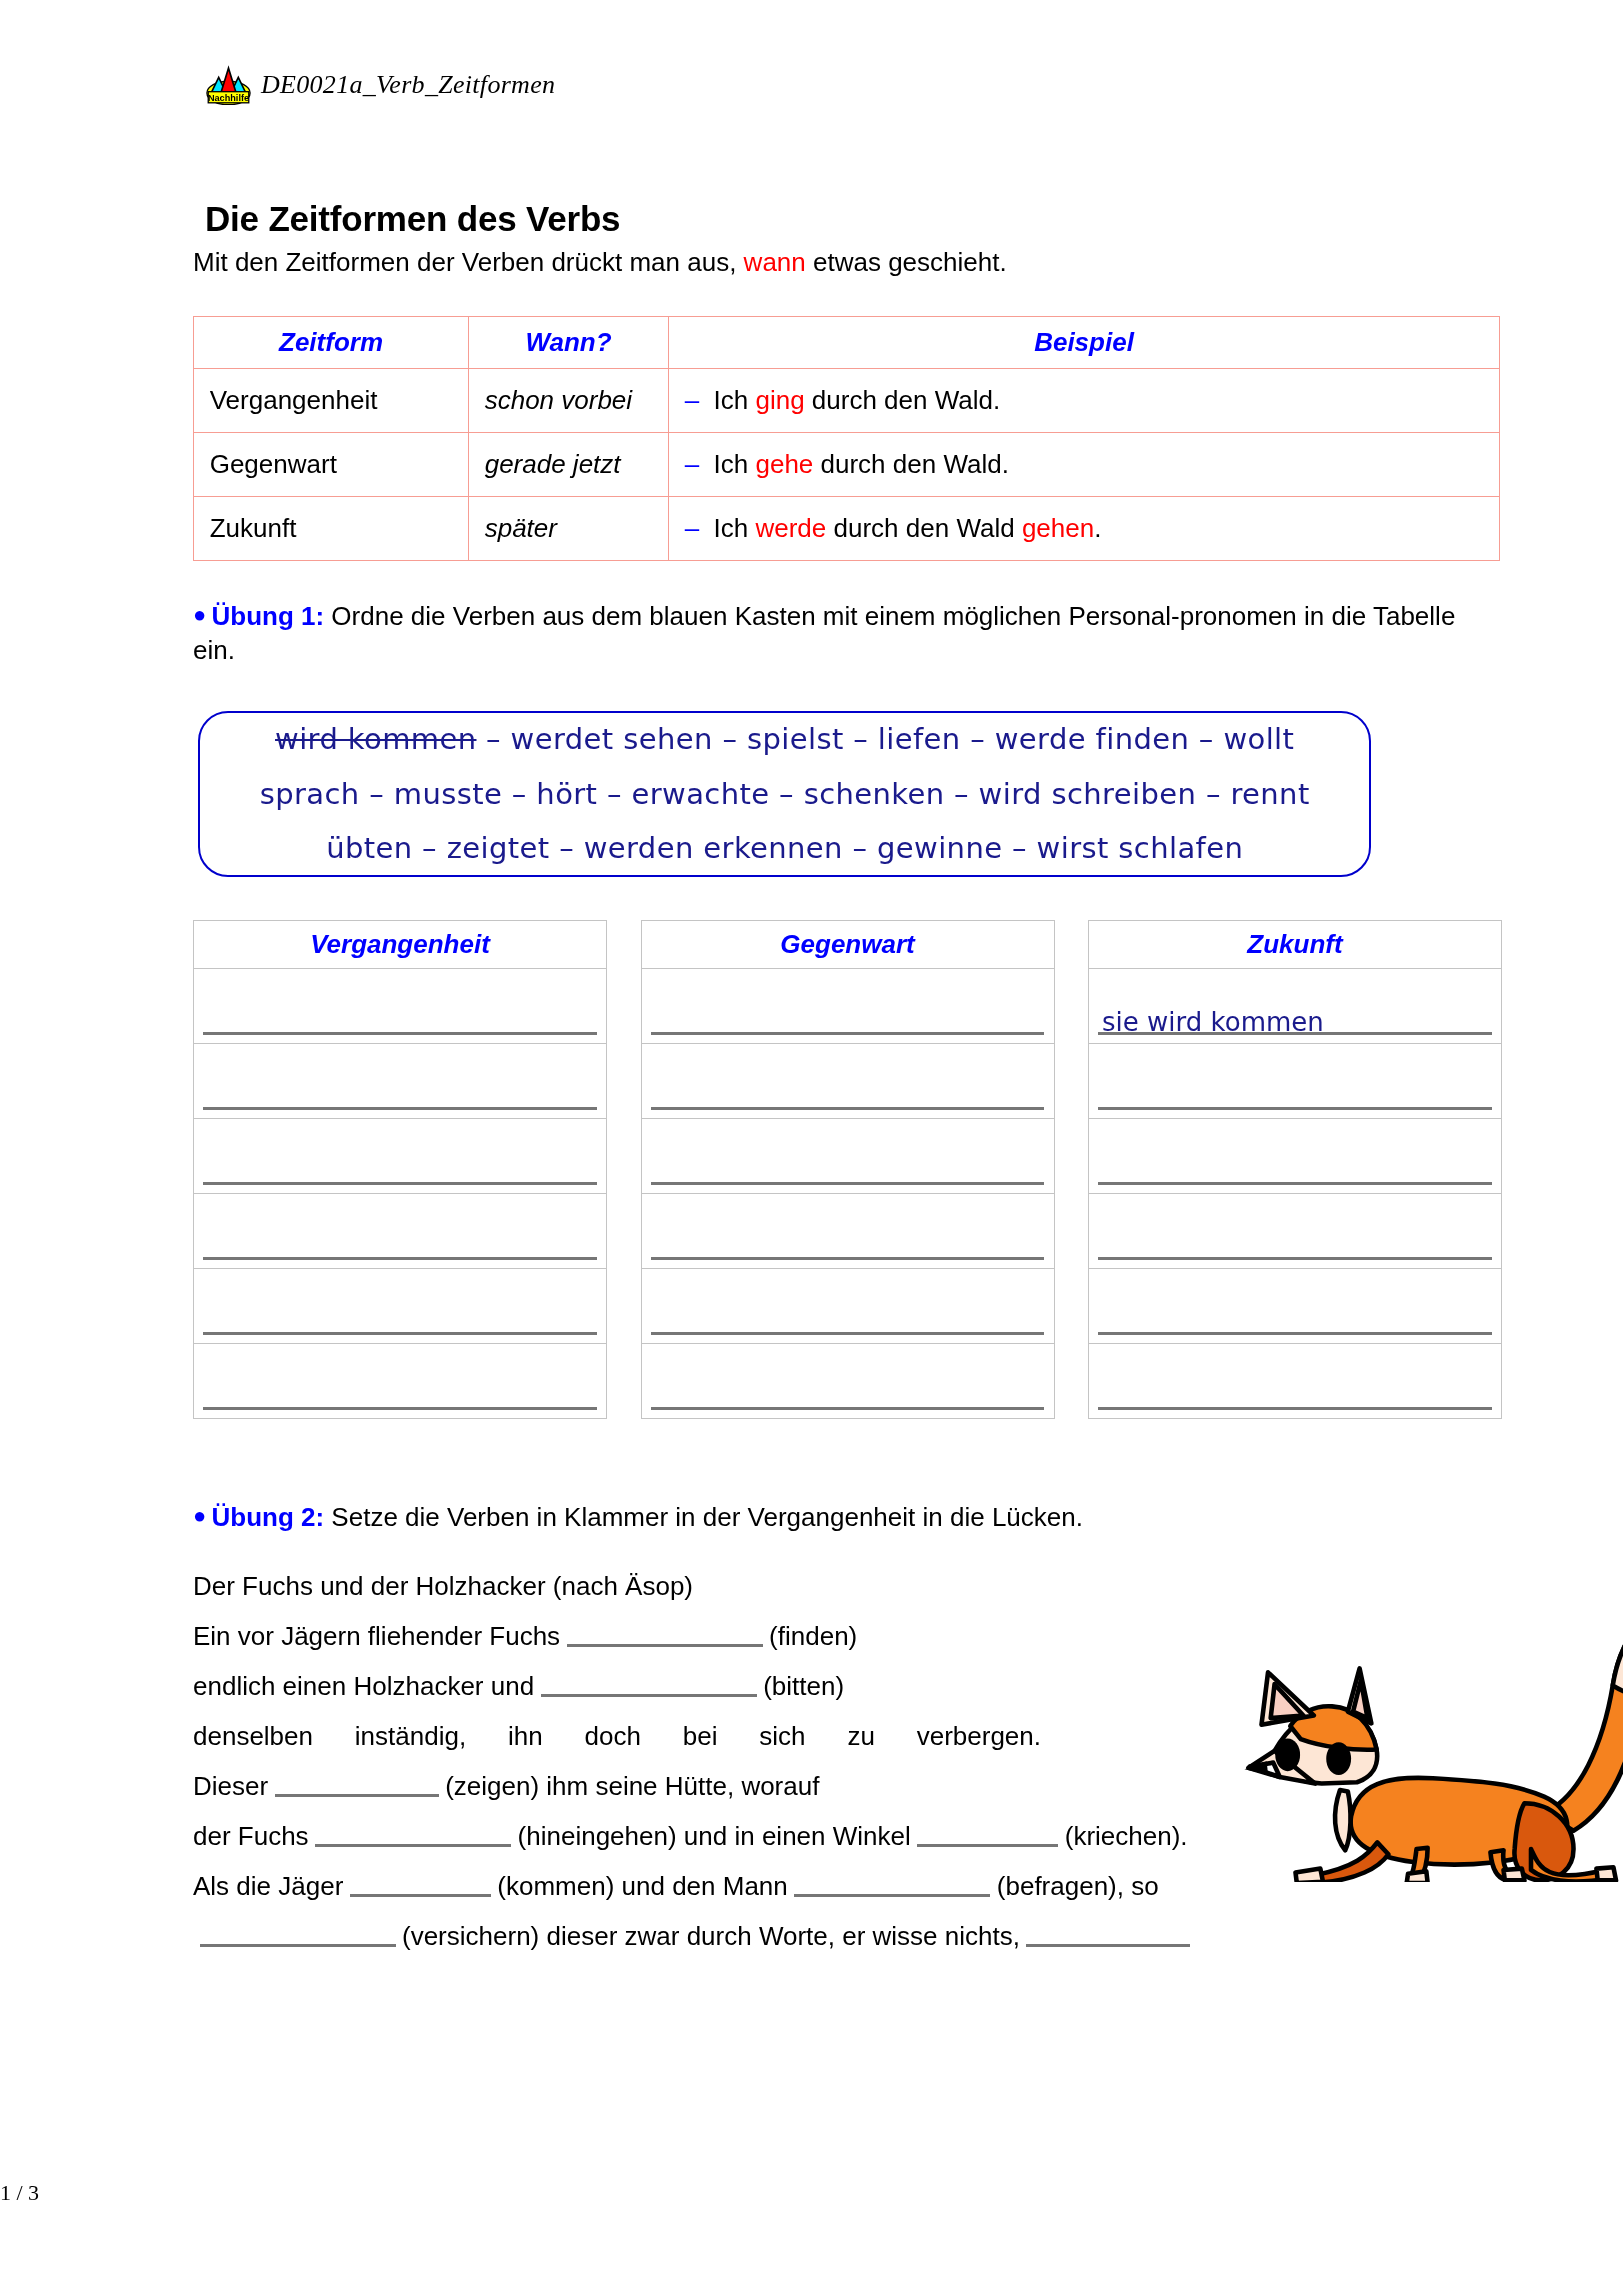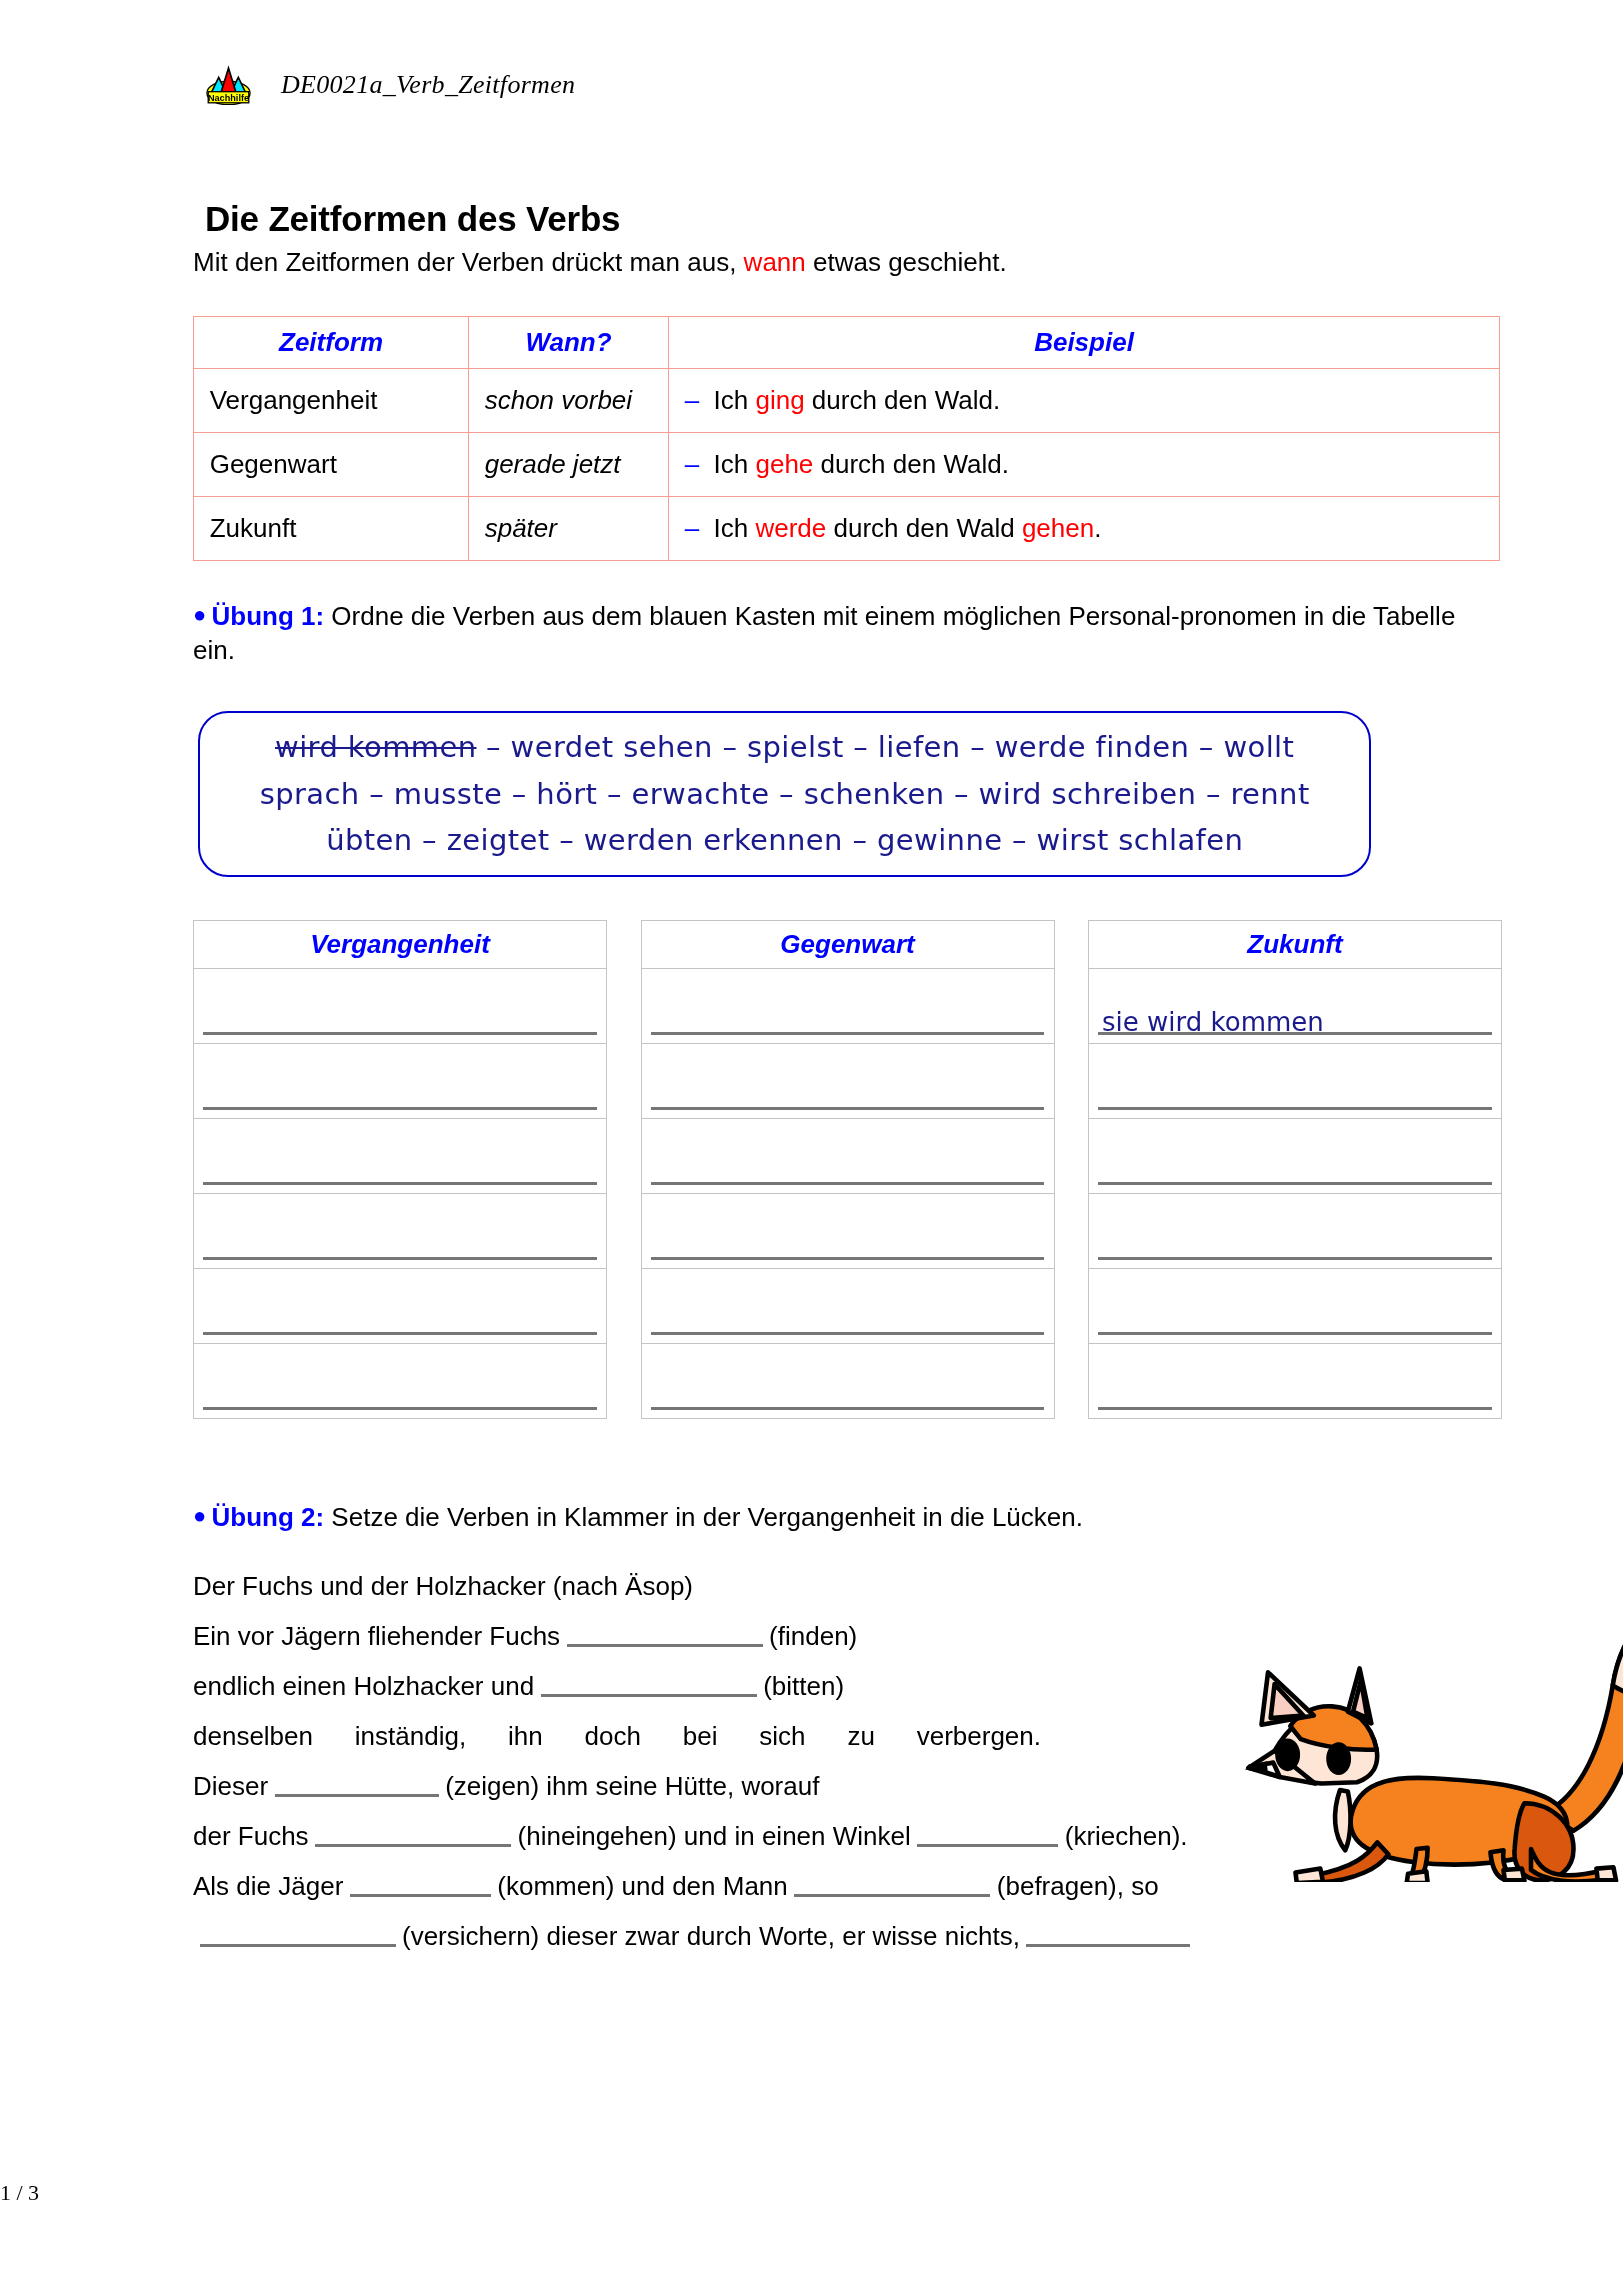--- a/index.html
+++ b/index.html
@@ -7,21 +7,21 @@
     width:1623px; height:2295px;
     font-family:"Liberation Sans", sans-serif;
     color:#000;
     position:relative;
     overflow:hidden;
   }
 
   
   .header {
     position:absolute; left:203px; top:64px;
-    display:flex; align-items:center; gap:27px;
+    display:flex; align-items:center; gap:7px;
   }
   .logo { width:51px; height:41px; display:block; }
   .header-title {
     font-family:"Liberation Serif", serif;
     font-style:italic;
     font-size:26px;
     letter-spacing:0.3px;
     color:#000;
     white-space:nowrap;
   }
@@ -80,21 +80,21 @@
   #ex2 { top:1502px; }
 
   
   .wordbox {
     position:absolute; top:711px; left:5.2px;
     width:1173px; height:166px;
     border:2px solid #0000cc;
     border-radius:30px;
     box-sizing:border-box;
     display:flex; flex-direction:column;
-    align-items:center; justify-content:center;
+    align-items:center; justify-content:center;gap:8px;
   }
   .wordbox-line {
     font-family:"DejaVu Sans", sans-serif;
     color:#1a1a8c;
     font-size:29px;
     letter-spacing:0.4px;
     line-height:1.62;
     white-space:nowrap;
   }
   .strike { text-decoration:line-through; text-decoration-thickness:2px; }

